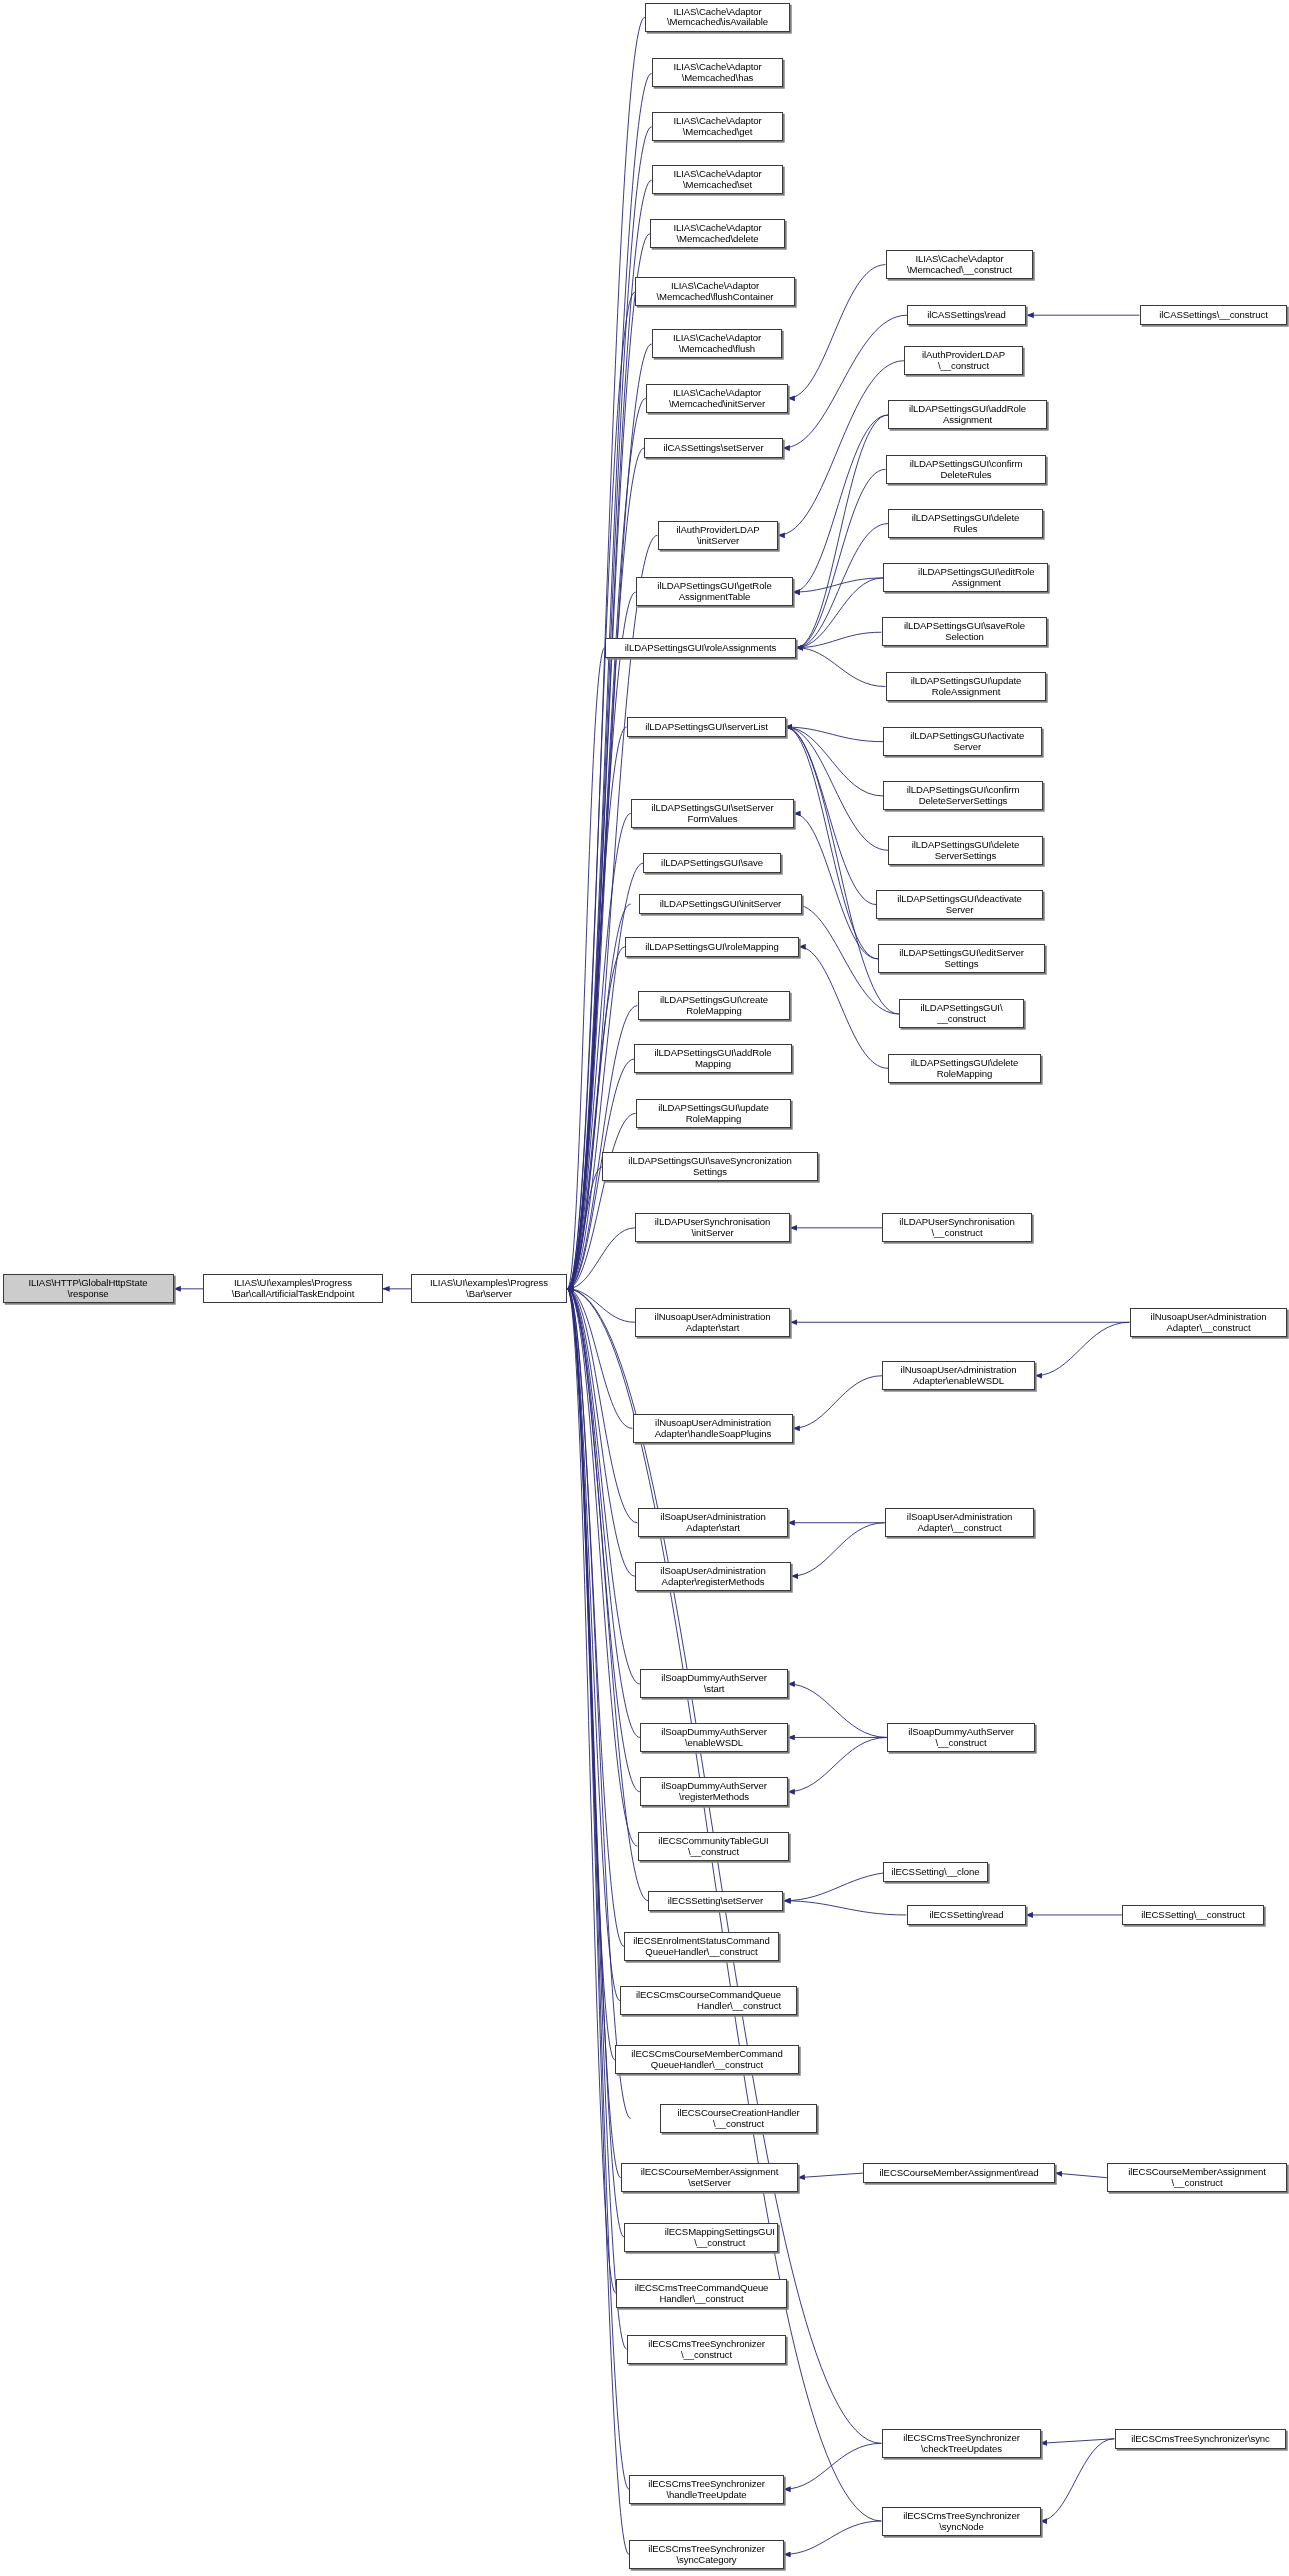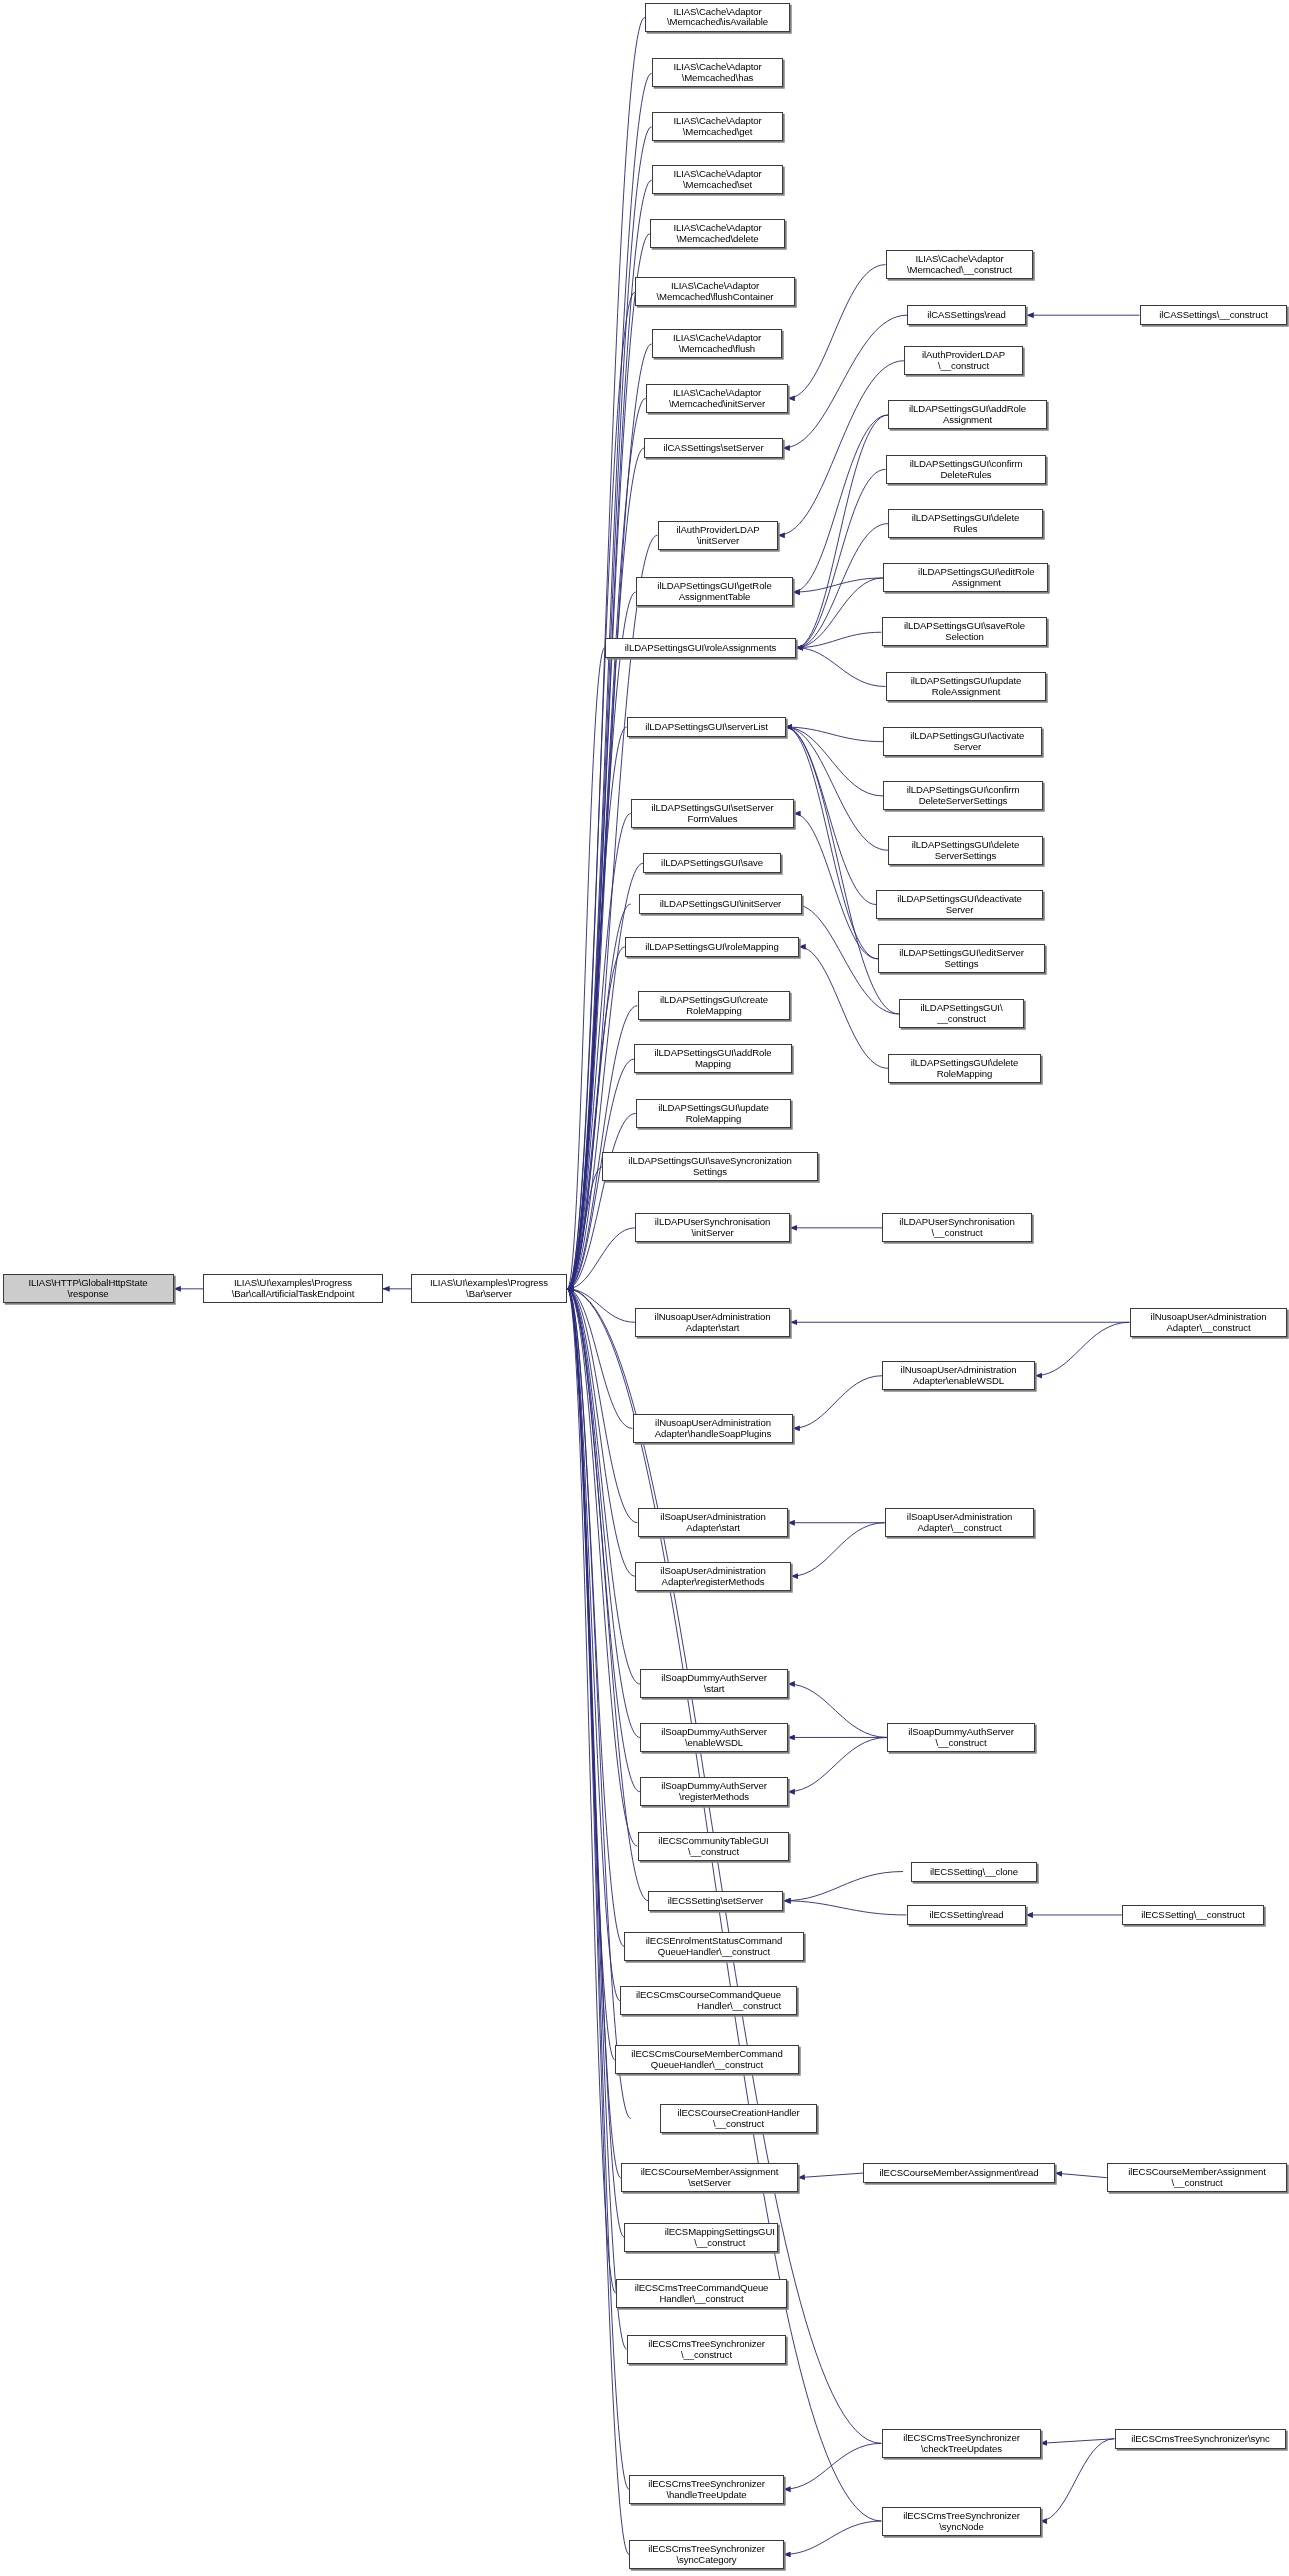--- a/index.html
+++ b/index.html
@@ -194,21 +194,21 @@
 Adapter\registerMethods</div>
       <div class="node shadow" style="left: 640px; top: 1669px; width: 148px; height: 29px;">ilSoapDummyAuthServer
 \start</div>
       <div class="node shadow" style="left: 640px; top: 1723px; width: 148px; height: 29px;">ilSoapDummyAuthServer
 \enableWSDL</div>
       <div class="node shadow" style="left: 640px; top: 1777px; width: 148px; height: 29px;">ilSoapDummyAuthServer
 \registerMethods</div>
       <div class="node shadow" style="left: 638px; top: 1832px; width: 151px; height: 29px;">ilECSCommunityTableGUI
 \__construct</div>
       <div class="node shadow" style="left: 648px; top: 1891px; width: 135px; height: 20px;">ilECSSetting\setServer</div>
-      <div class="node shadow" style="left: 624px; top: 1932px; width: 180px; height: 29px;">ilECSEnrolmentStatusCommand
+      <div class="node shadow" style="left: 624px; top: 1932px; width: 155px; height: 29px;">ilECSEnrolmentStatusCommand
 QueueHandler\__construct</div>
       <div class="node shadow" style="left: 620px; top: 1986px; width: 177px; height: 29px; text-align: right;">ilECSCmsCourseCommandQueue
 Handler\__construct</div>
       <div class="node shadow" style="left: 615px; top: 2045px; width: 184px; height: 29px;">ilECSCmsCourseMemberCommand
 QueueHandler\__construct</div>
       <div class="node shadow" style="left: 631px; top: 2104px; width: 157px; height: 29px; margin-left: 29px;">ilECSCourseCreationHandler
 \__construct</div>
       <div class="node shadow" style="left: 621px; top: 2163px; width: 177px; height: 29px;">ilECSCourseMemberAssignment
 \setServer</div>
       <div class="node shadow" style="left: 624px; top: 2223px; width: 154px; height: 29px; padding-left: 40px;">ilECSMappingSettingsGUI
@@ -253,21 +253,21 @@
       <div class="node shadow" style="left: 888px; top: 1054px; width: 153px; height: 29px;">ilLDAPSettingsGUI\delete
 RoleMapping</div>
       <div class="node shadow" style="left: 882px; top: 1213px; width: 150px; height: 29px;">ilLDAPUserSynchronisation
 \__construct</div>
       <div class="node shadow" style="left: 882px; top: 1361px; width: 153px; height: 29px;">ilNusoapUserAdministration
 Adapter\enableWSDL</div>
       <div class="node shadow" style="left: 885px; top: 1508px; width: 149px; height: 29px;">ilSoapUserAdministration
 Adapter\__construct</div>
       <div class="node shadow" style="left: 887px; top: 1723px; width: 148px; height: 29px;">ilSoapDummyAuthServer
 \__construct</div>
-      <div class="node shadow" style="left: 911px; top: 1862px; width: 126px; height: 20px;">ilECSSetting\__clone</div>
+      <div class="node shadow" style="left: 883px; top: 1862px; width: 105px; height: 20px;">ilECSSetting\__clone</div>
       <div class="node shadow" style="left: 907px; top: 1905px; width: 119px; height: 20px;">ilECSSetting\read</div>
       <div class="node shadow" style="left: 863px; top: 2163px; width: 192px; height: 20px;">ilECSCourseMemberAssignment\read</div>
       <div class="node shadow" style="left: 882px; top: 2429px; width: 159px; height: 29px;">ilECSCmsTreeSynchronizer
 \checkTreeUpdates</div>
       <div class="node shadow" style="left: 882px; top: 2507px; width: 159px; height: 29px;">ilECSCmsTreeSynchronizer
 \syncNode</div>
       <div class="node shadow" style="left: 1140px; top: 305px; width: 147px; height: 20px;">ilCASSettings\__construct</div>
       <div class="node shadow" style="left: 1130px; top: 1308px; width: 157px; height: 29px;">ilNusoapUserAdministration
 Adapter\__construct</div>
       <div class="node shadow" style="left: 1122px; top: 1905px; width: 142px; height: 20px;">ilECSSetting\__construct</div>

